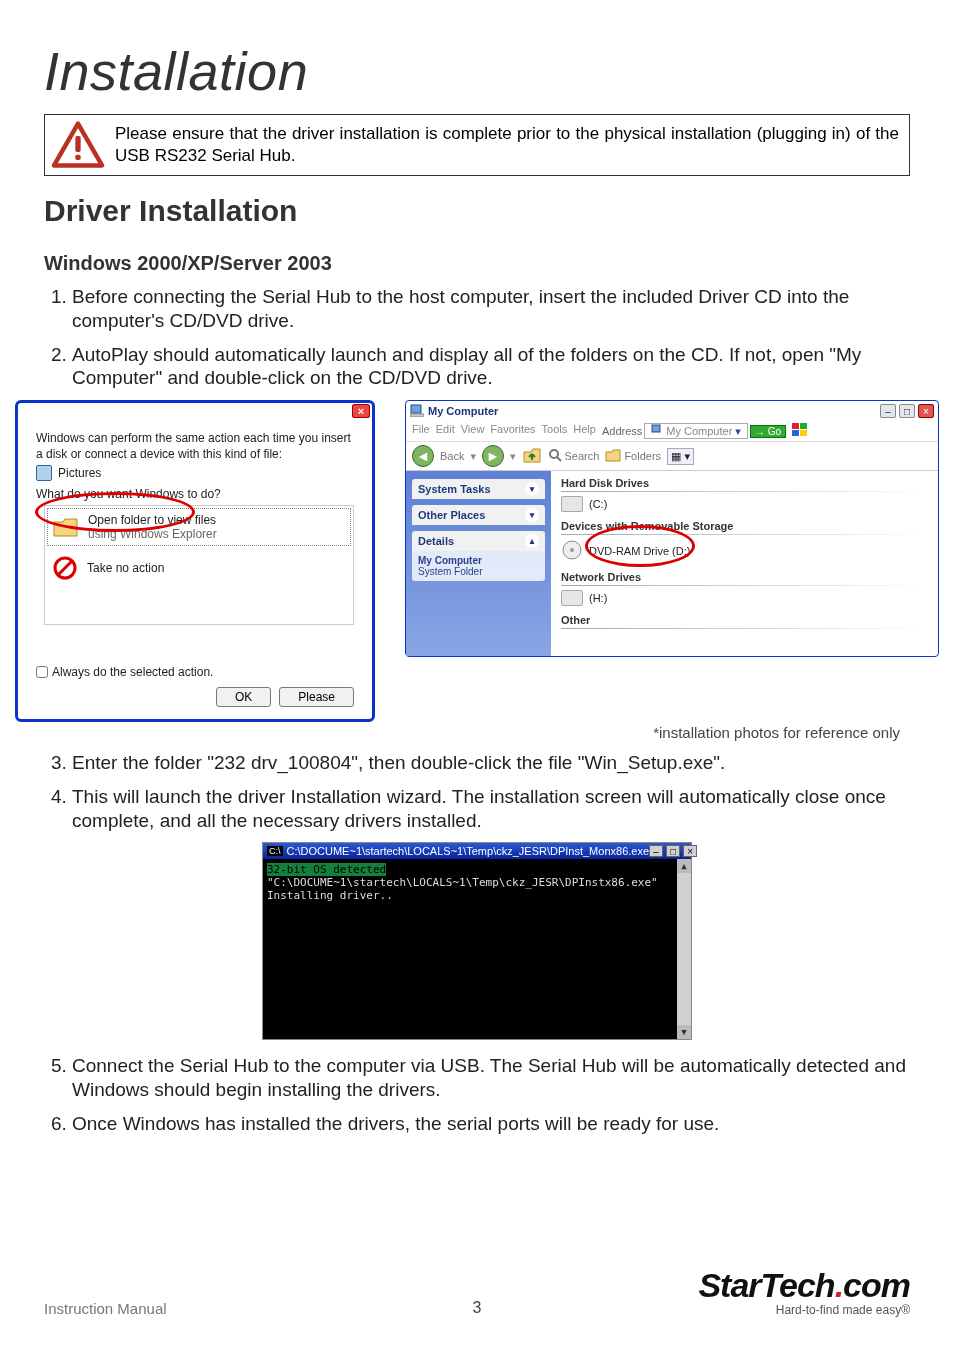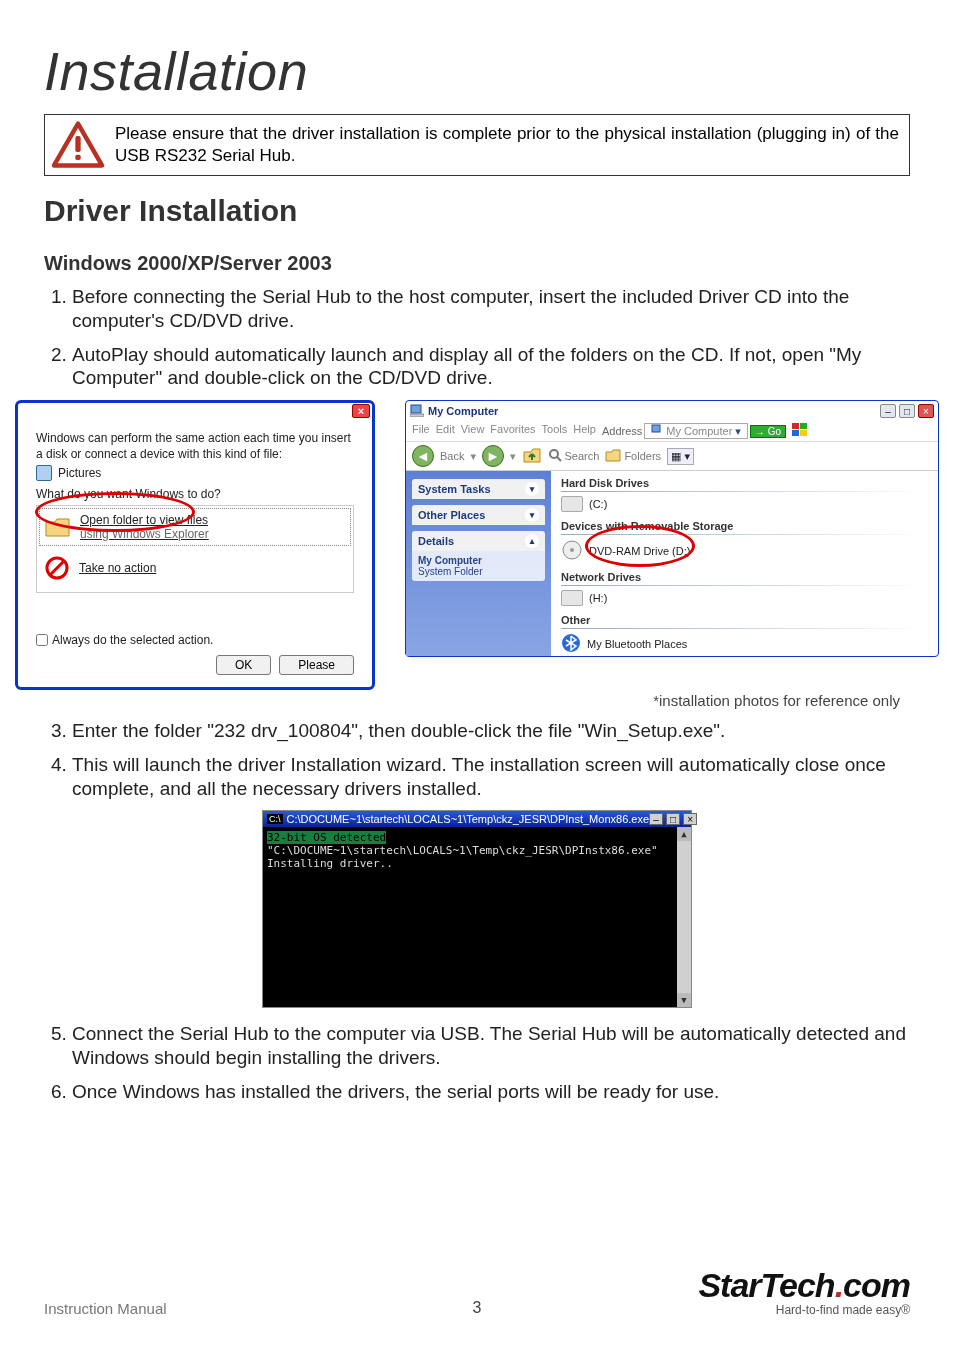--- a/index.html
+++ b/index.html
@@ -88,24 +88,23 @@
     }
     .autoplay-win .body { padding: 12px 18px; }
     .autoplay-win .body .intro { color:#222; margin-bottom:3px; line-height:1.3; }
     .autoplay-win .pictures-row { display:flex; align-items:center; gap:6px; margin-bottom:6px; }
     .autoplay-win .pictures-row .pic-icon {
       width:16px;height:16px;background:#b0d0f0;border:1px solid #369;border-radius:2px;
     }
     .autoplay-win .choices {
       border: 1px solid #ccc;
       background: #fff;
-      height: 88px;
-      margin: 4px 0 40px 0;
+      height: 120px;
+      margin: 4px 0 40px 8px;
       overflow:hidden;
-      text-decoration:underline;
     }
     .choices .choice {
       display:flex; align-items: center; gap: 8px; padding: 6px;
     }
     .choice.selected { border:1px dotted #888; margin:2px; padding:4px; }
     .choice .icn { width: 28px; height: 28px; display:flex; align-items:center; justify-content:center;}
     .ellipse-overlay {
       position: absolute; border: 3px solid #d00; border-radius: 50%;
     }
     .autoplay-wrap { position: relative; }
@@ -383,27 +382,20 @@
             <span>DVD-RAM Drive (D:)</span>
           </div>
           <div class="sect-hdr">Network Drives</div>
           <div class="sect-line"></div>
           <div class="drive-row">
             <span class="drive-icon"></span>
             <span>(H:)</span>
           </div>
           <div class="sect-hdr">Other</div>
           <div class="sect-line"></div>
-          <div class="drive-row">
-            <span><svg width="20" height="20" viewBox="0 0 20 20">
-                  <circle cx="10" cy="10" r="9" fill="#2a6ad4"></circle>
-                  <path d="M10 3v14l5-4-10-6m0 6l10-6-5-4" stroke="#fff" stroke-width="1.5" fill="none"></path>
-                </svg></span>
-            <span>My Bluetooth Places</span>
-          </div>
         </div>
       </div>
     </div>
     <div class="ellipse-overlay mycomp-ellipse"></div>
   </div>
 </div>
 
 <div class="caption">*installation photos for reference only</div>
 
 <ol class="steps" start="3">

